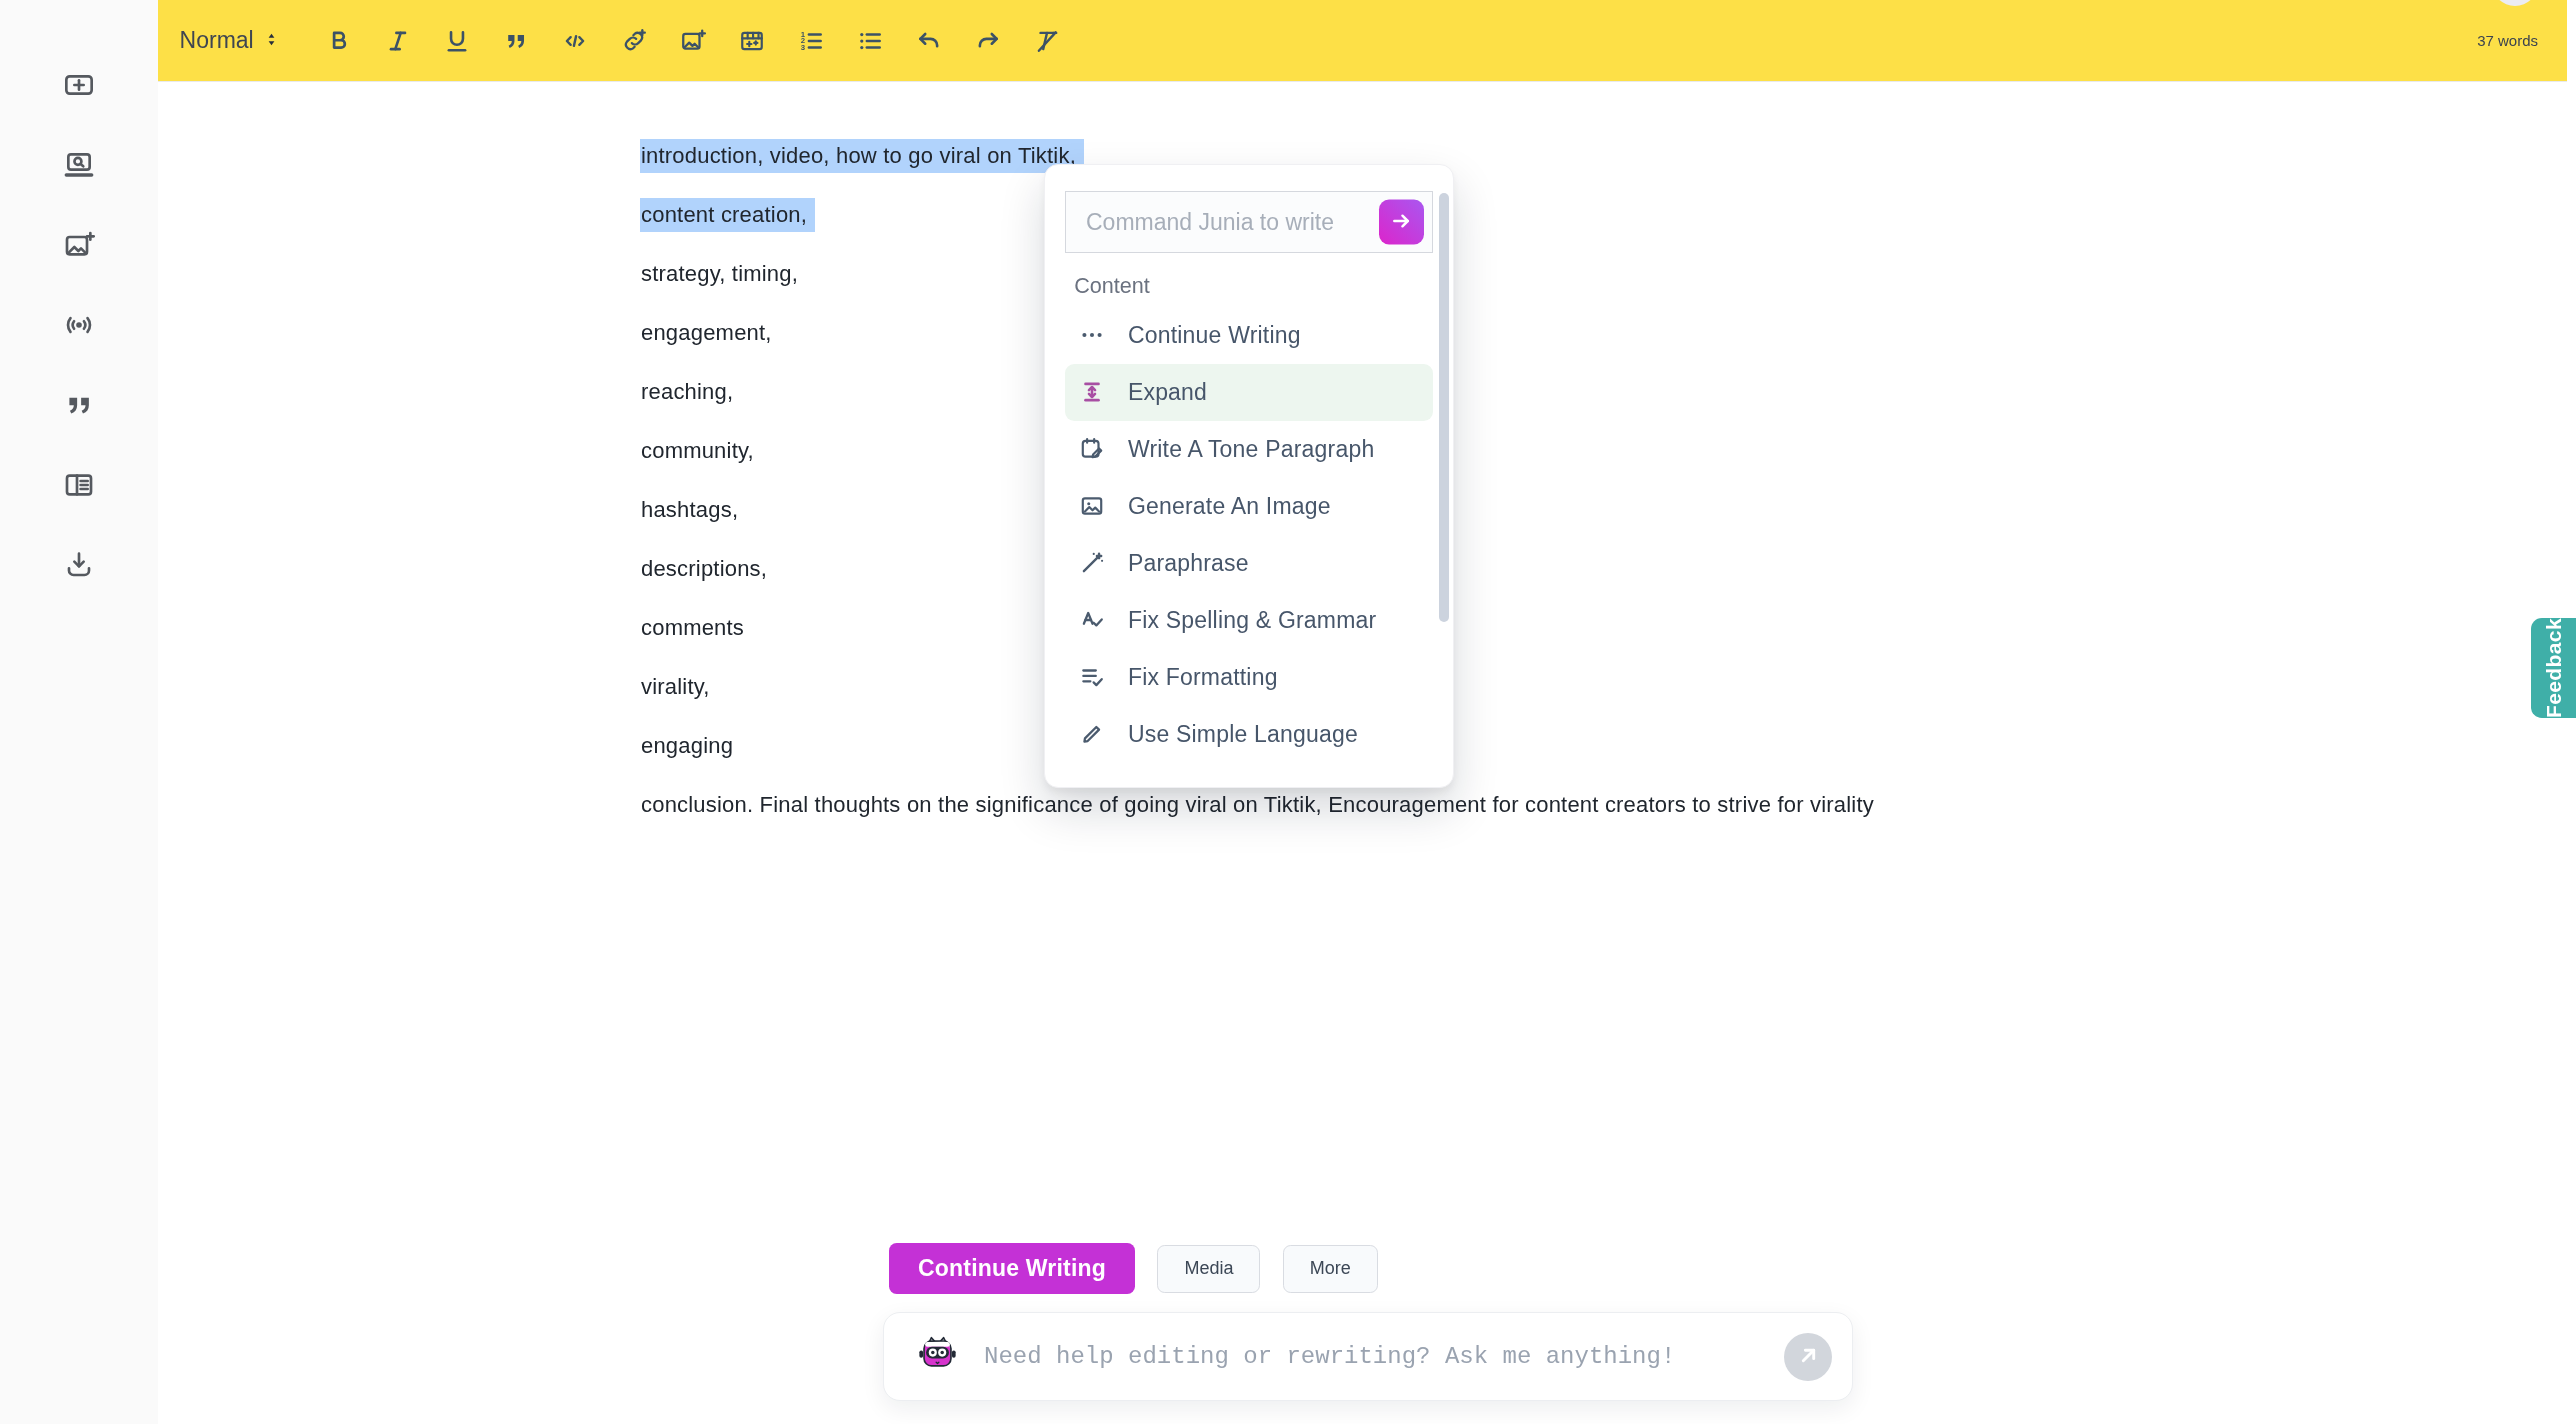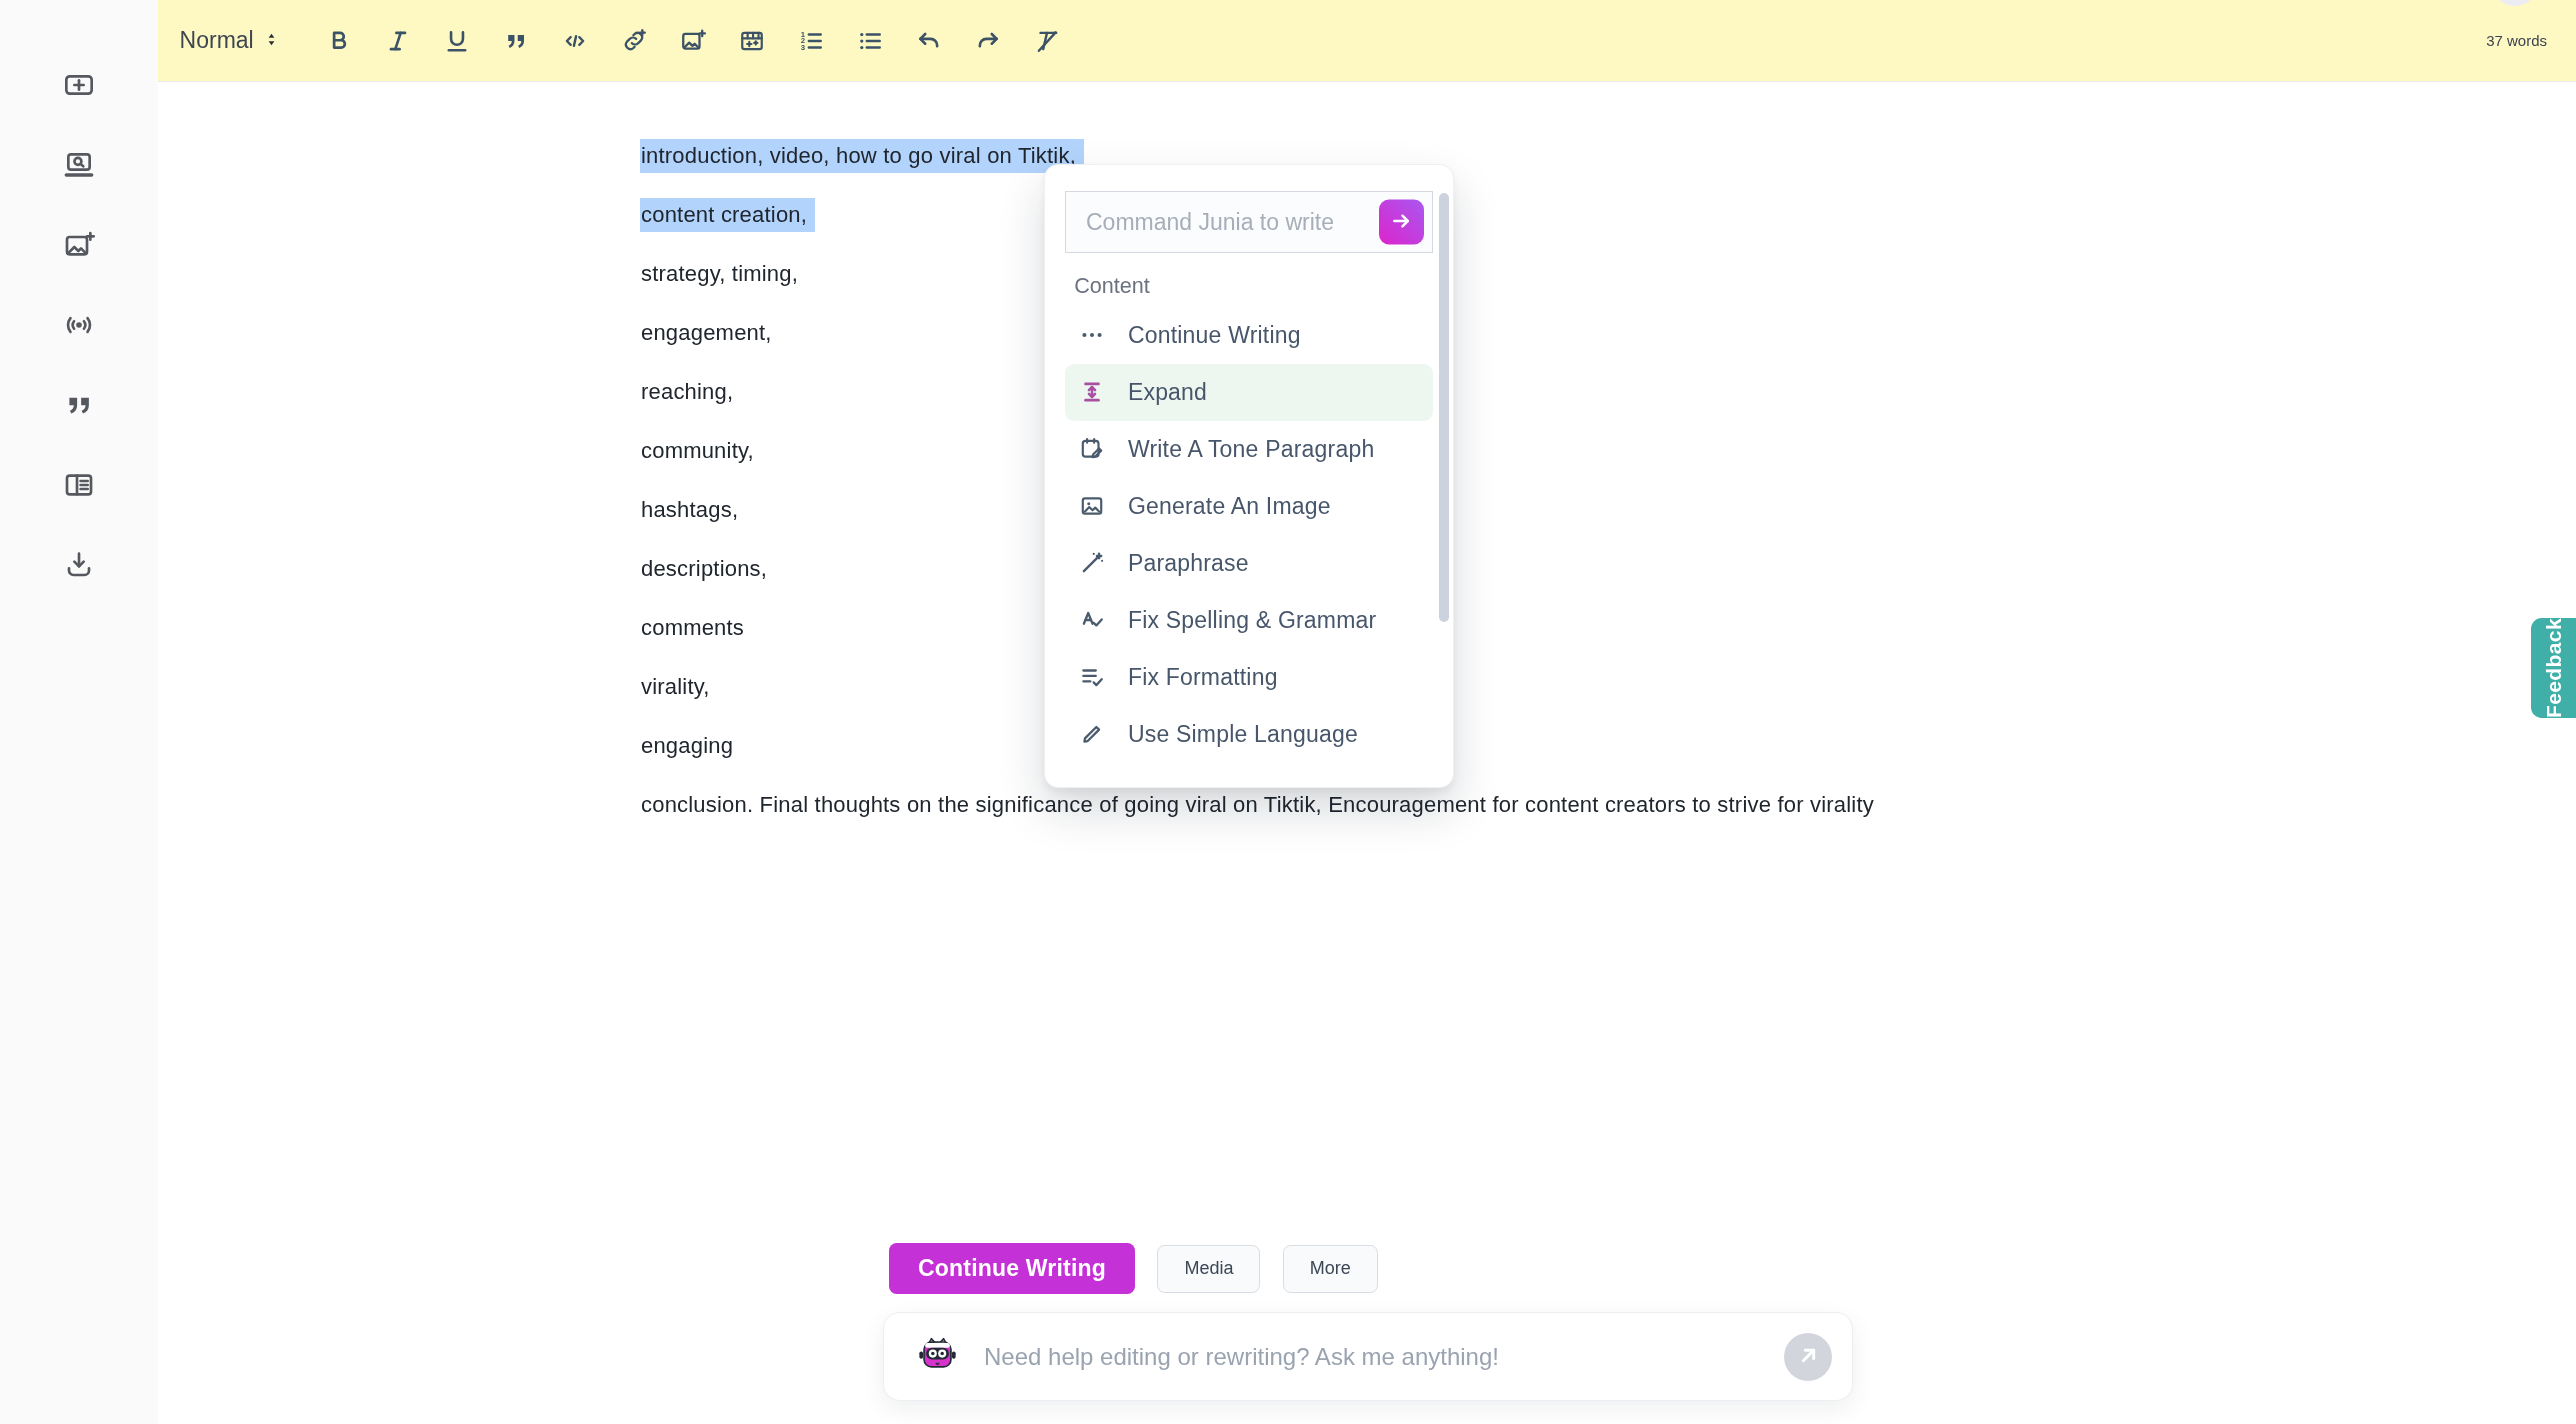--- a/index.html
+++ b/index.html
@@ -6,21 +6,21 @@
   html,body { width:2576px; height:1424px; }
   body { font-family:"Liberation Sans", sans-serif; background:#ffffff; position:relative; overflow:hidden; }
 
   
   .sidebar { position:absolute; left:0; top:0; bottom:0; width:158px; background:#fafafa;
              display:flex; flex-direction:column; align-items:center; padding-top:69px; gap:48px; }
   .sbtn { width:32px; height:32px; display:grid; place-items:center; color:#55595f; cursor:pointer; }
   .sbtn svg { width:32px; height:32px; }
 
   
-  .topbar { position:absolute; left:158px; right:0; top:0; height:82px; background:#fef9c3;
+  .topbar { position:absolute; left:158px; right:9px; top:0; height:82px; background:#fde047;
             border-bottom:1.5px solid #e9eaec; display:flex; align-items:center; padding:0 29px 0 21.6px; }
   .style-select { display:flex; align-items:center; gap:9.2px; color:#3f4651; cursor:pointer; }
   .style-label { font-size:23px; }
   .sort-ic { color:#272e3a; }
   .tools { display:flex; align-items:center; gap:31px; margin-left:45px; }
   .tbtn { width:28px; height:28px; display:grid; place-items:center; color:#3c5266; cursor:pointer; border-radius:4.6px; }
   .tbtn svg { width:26px; height:26px; }
   .word-count { margin-left:auto; font-size:15px; color:#3b4350;text-align:right; }
 
   
@@ -55,21 +55,21 @@
   .btn-primary { height:51px; padding:0 29px; background:#c431d6; color:#fff; font-family:inherit;
                  font-weight:700; font-size:23px; border:none; border-radius:7.7px; cursor:pointer;
                  display:flex; align-items:center; letter-spacing:0.2px; }
   .btn-secondary { height:48px; padding:0 26px; background:#f8fafc; color:#3c4756; font-family:inherit;
                    font-size:18px; border:1.5px solid #d9dce2; border-radius:7.7px; cursor:pointer;
                    display:flex; align-items:center; }
 
   
   .ask-bar { position:absolute; left:883px; top:1312px; width:970px; height:89px; background:#fff;
              border:0.8px solid #eceef1; border-radius:17px; box-shadow:0 7.7px 23px rgba(15,23,42,.07);
-             display:flex; align-items:center; padding:0 20px 0 32px; gap:25px; z-index:3; }
+             display:flex; align-items:center; padding:0 20px 0 32px; gap:25px; z-index:3;font-family:Liberation Mono, monospace; }
   .ask-bar input { flex:1; border:none; outline:none; background:transparent; font-family:inherit;
                    font-size:24px; color:#374151; }
   .ask-bar input::placeholder { color:#9aa3b0; }
   .ask-send { width:48px; height:48px; border-radius:50%; border:none; background:#d2d6dc; cursor:pointer;
               display:grid; place-items:center; color:#fff; }
 
   
   .feedback { position:absolute; right:0; top:618px; width:45px; height:100px; background:#3fafa8;
               border-radius:10.8px 0 0 10.8px; display:grid; place-items:center; cursor:pointer; z-index:6; }
   .feedback span { writing-mode:vertical-rl; transform:rotate(180deg); color:#fff; font-size:21px;

